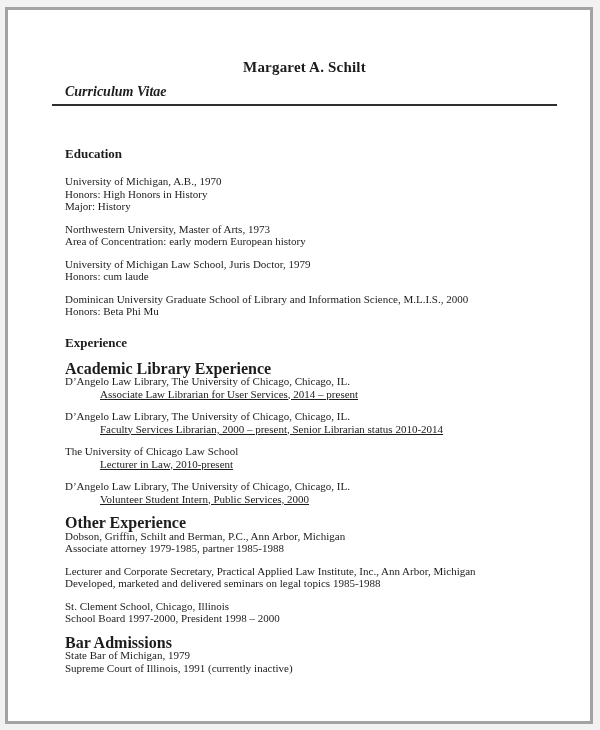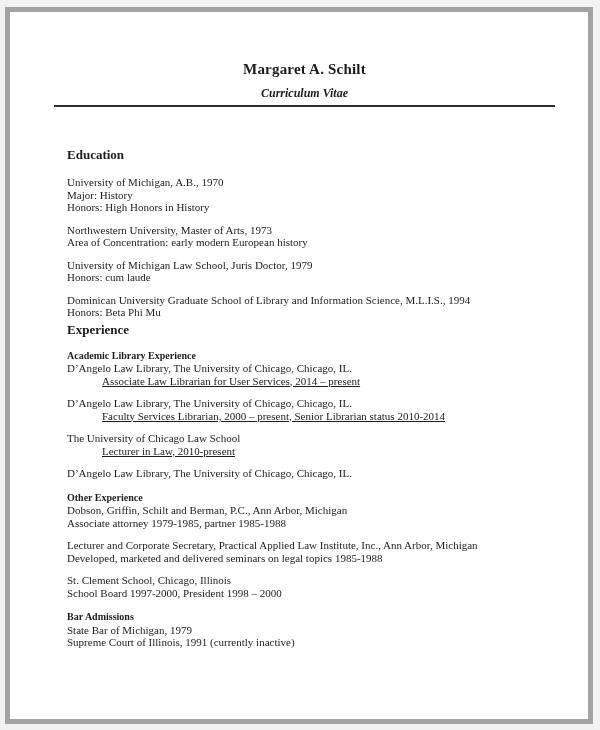--- a/index.html
+++ b/index.html
@@ -15,58 +15,58 @@
     overflow: hidden;
     position: relative;
   }
   .page {
     position: absolute;
     left: 5px;
     top: 7px;
     width: 588px;
     height: 717px;
     background: #ffffff;
-    border: 5px solid #a3a3a3;
+    border: 3px solid #a3a3a3;
     box-sizing: border-box;
     overflow: hidden;
   }
   .content {
     padding: 0 46px 0 57px; 
   }
   .doc-name {
     margin-top: 49px;
     text-align: center;
     font-size: 15px;
     font-weight: bold;
     letter-spacing: 0.2px;
   }
   .doc-title {
     margin-top: 8px;
-    text-align: center;
-    font-size: 12px;
+    text-align: left;
+    font-size: 14px;
     font-weight: bold;
     font-style: italic;
   }
   .title-rule {
     margin: 4px -13px 0 -13px; 
     border: none;
     border-top: 2px solid #2e2e2e;
     height: 0;
   }
   .section-heading {
     margin-top: 40px;
     font-size: 13px;
     font-weight: bold;
   }
   .section-heading.experience {
-    margin-top: 3px;
+    margin-top: 17px;
   }
   .subsection-heading {
     margin-top: 12px;
-    font-size: 10px;
+    font-size: 16px;
     font-weight: bold;
     line-height: 12.5px;
   }
   .group {
     margin-top: 13px;
   }
   .group + .group,
   .entry + .entry {
     margin-top: 10px;
   }
@@ -95,36 +95,36 @@
   <div class="content">
 
     <div class="doc-name">Margaret A. Schilt</div>
     <div class="doc-title">Curriculum Vitae</div>
     <hr class="title-rule">
 
     <div class="section-heading">Education</div>
 
     <div class="group">
       <div class="line">University of Michigan, A.B., 1970</div>
+      <div class="line">Honors: High Honors in History</div>
       <div class="line">Major: History</div>
-      <div class="line">Honors: High Honors in History</div>
     </div>
 
     <div class="group">
       <div class="line">Northwestern University, Master of Arts, 1973</div>
       <div class="line">Area of Concentration: early modern European history</div>
     </div>
 
     <div class="group">
       <div class="line">University of Michigan Law School, Juris Doctor, 1979</div>
       <div class="line">Honors: cum laude</div>
     </div>
 
     <div class="group">
-      <div class="line">Dominican University Graduate School of Library and Information Science, M.L.I.S., 1994</div>
+      <div class="line">Dominican University Graduate School of Library and Information Science, M.L.I.S., 2000</div>
       <div class="line">Honors: Beta Phi Mu</div>
     </div>
 
     <div class="section-heading experience">Experience</div>
 
     <div class="subsection-heading">Academic Library Experience</div>
 
     <div class="entry">
       <div class="line">D’Angelo Law Library, The University of Chicago, Chicago, IL.</div>
       <div class="line indented">Associate Law Librarian for User Services, 2014 – present</div>
@@ -135,20 +135,21 @@
       <div class="line indented">Faculty Services Librarian, 2000 – present, Senior Librarian status 2010-2014</div>
     </div>
 
     <div class="entry">
       <div class="line">The University of Chicago Law School</div>
       <div class="line indented">Lecturer in Law, 2010-present</div>
     </div>
 
     <div class="entry">
       <div class="line">D’Angelo Law Library, The University of Chicago, Chicago, IL.</div>
+      <div class="line indented">Volunteer Student Intern, Public Services, 2000</div>
     </div>
 
     <div class="subsection-heading">Other Experience</div>
 
     <div class="entry">
       <div class="line">Dobson, Griffin, Schilt and Berman, P.C., Ann Arbor, Michigan</div>
       <div class="line">Associate attorney 1979-1985, partner 1985-1988</div>
     </div>
 
     <div class="entry">

